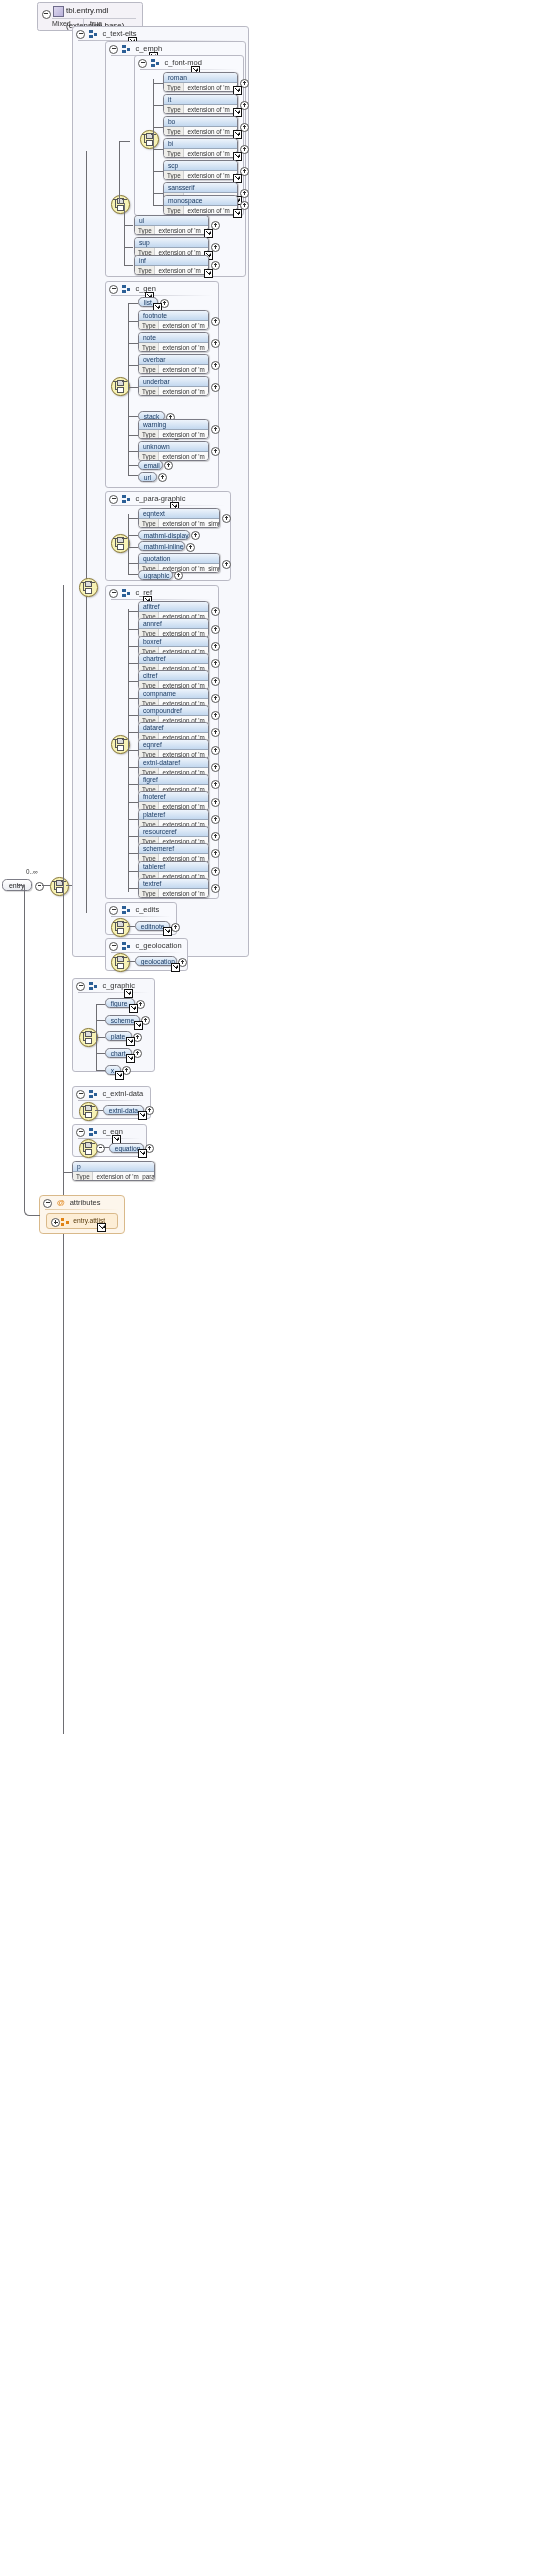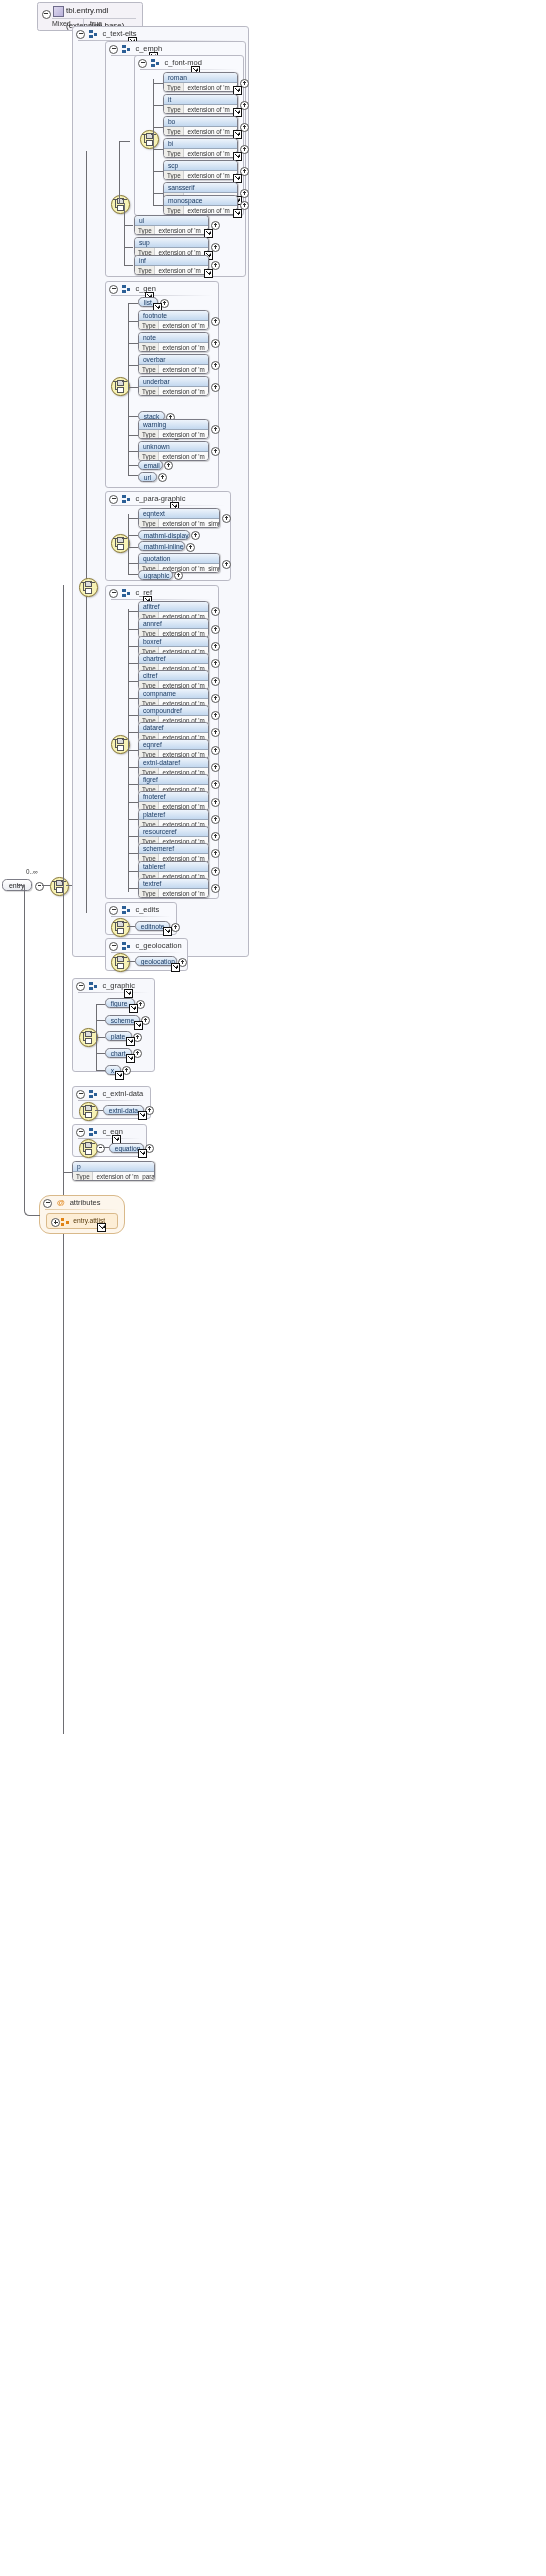--- a/index.html
+++ b/index.html
@@ -824,21 +824,21 @@
 
   <div class="el" style="left:72px;top:1161px;width:83px;height:20.4px;">
     <div class="nm">p</div>
     <div class="ty">
         <span class="k">Type</span>
         <span class="v">extension of 'm_para-text'</span>
       </div>
   </div>
   <div class="ln lnh" style="left:63px;top:1172px;width:9.4px;"></div>
 
-  <div class="attrpanel" style="left:39px;top:1195px;width:86px;height:39px;border-radius:11px;">
+  <div class="attrpanel" style="left:39px;top:1195px;width:86px;height:39px;">
     <div class="hd">
       <span class="exp"></span>
       <span class="atglyph">@</span>
       <span>attributes</span>
     </div>
     <div class="rule"></div>
     <div class="attrbox" style="left:6.3px;top:17.3px;width:72px;height:15.7px;">
       <span class="exp plus" style="position:absolute;left:3.9px;top:3.9px;"></span>
       <span class="gglyph orange" style="position:absolute;left:14px;top:3.9px;">
           <i></i>

